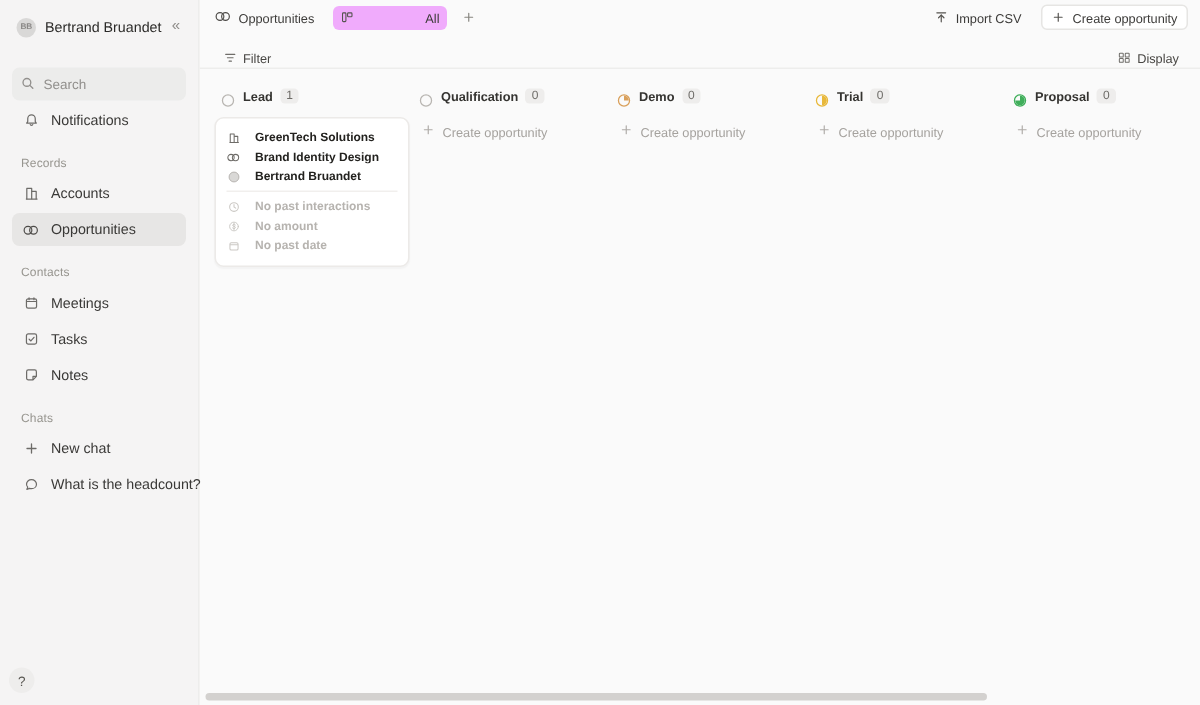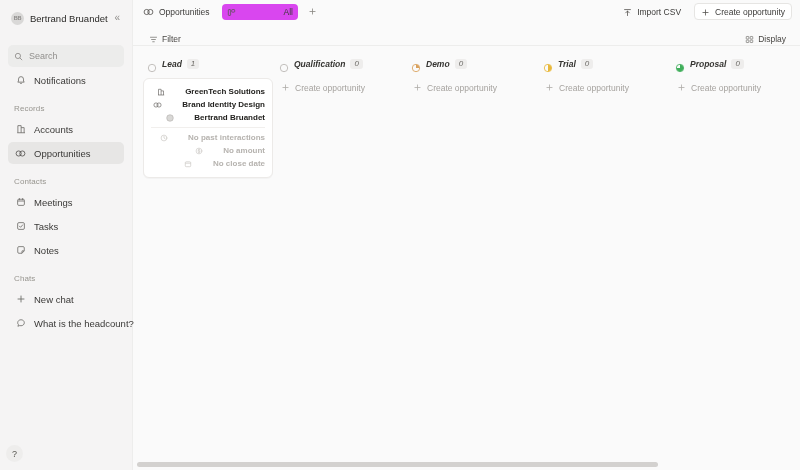--- a/index.html
+++ b/index.html
@@ -76,21 +76,21 @@
 
   .topbar {
     height: 23px; display: flex; align-items: center;
     padding: 0 8px 0 10px; gap: 7px; flex: 0 0 23px;
   }
   .tab-pill {
     display: flex; align-items: center; gap: 5px;
     height: 16px; padding: 0 5px; border-radius: 4px; cursor: pointer;
   }
   .tab-pill .lbl { font-size: 8.5px; color: #3c3b39; white-space: nowrap; }
-  .tab-pill.sel { background: #d946ef; gap: 48px; }
+  .tab-pill.sel { background: #f0abfc; gap: 48px; }
   .tab-pill.plain { padding-left: 0; }
   .plus-tab {
     width: 14px; height: 14px; border-radius: 4px; cursor: pointer;
     display: flex; align-items: center; justify-content: center;
     color: #87857f; font-size: 11px; line-height: 1;
   }
   .spacer { flex: 1; }
   .tb-btn {
     display: flex; align-items: center; gap: 5px;
     height: 17px; padding: 0 6px; border-radius: 4px;
@@ -111,37 +111,37 @@
   .chip .lbl { font-size: 8.5px; color: #494744; }
 
   
   .board {
     flex: 1; display: flex; gap: 0;
     padding: 10px 0 0 10px; overflow: hidden; position: relative;
   }
   .col { width: 130px; flex: 0 0 130px; margin-right: 2px; }
   .col-head {
     display: flex; align-items: center; gap: 5px;
-    height: 16px; padding: 0 4px; margin-bottom: 6px; font-style: italic;
+    height: 16px; padding: 0 4px; margin-bottom: 6px;
   }
   .col-head .name { font-size: 8.5px; color: #353431; font-weight: 600; white-space: nowrap; }
   .col-head .count {
     font-size: 8px; color: #6d6b67; background: #eeedec;
     border-radius: 3px; padding: 1px 4px; line-height: 1;
     min-width: 11px; text-align: center;
   }
   .stat-dot { width: 10px; height: 10px; flex: 0 0 10px; }
 
   .card {
     background: #fff; border: 1px solid #eceae8;
     border-radius: 6px; padding: 6px 7px 7px 7px;
     box-shadow: 0 1px 1px rgba(0,0,0,0.03);
     cursor: pointer;
   }
-  .card-row { display: flex; align-items: center; gap: 20px; height: 13px; justify-content: flex-end; }
+  .card-row { display: flex; align-items: center; gap: 10px; height: 13px; }
   .card-row .ico { width: 9px; height: 9px; flex: 0 0 9px; display: flex; align-items: center; justify-content: center; color: #6e6c68; }
   .card-row .ico svg { display: block; }
   .card-row .txt { font-size: 8px; color: #23221f; font-weight: 600; white-space: nowrap; overflow: hidden; }
   .card-row.muted .txt { color: #b6b3af; font-weight: 700; }
   .card-row.muted .ico { color: #cbc8c4; }
   .card-sep { height: 1px; background: #f1efed; margin: 3px 0; }
 
   .create-btn {
     display: flex; align-items: center; gap: 5px;
     height: 20px; padding: 0 6px; border-radius: 5px;
@@ -400,21 +400,21 @@
           </span>
           <span class="txt">No amount</span>
         </div>
         <div class="card-row muted">
           <span class="ico">
             <svg width="8" height="8" viewBox="0 0 16 16" fill="none" stroke="#cbc8c4" stroke-width="1.4" stroke-linejoin="round">
               <rect x="2.6" y="3.6" width="10.8" height="9.8" rx="1.8"></rect>
                 <path d="M2.6 6.4h10.8"></path>
             </svg>
           </span>
-          <span class="txt">No close date</span>
+          <span class="txt">No past date</span>
         </div>
       </div>
     </section>
 
     <section class="col">
       <div class="col-head">
         <span class="stat-dot">
           <svg width="10" height="10" viewBox="0 0 20 20">
               <circle cx="10" cy="10" r="7.4" fill="none" stroke="#b9b6b2" stroke-width="1.7"></circle>
             </svg>

